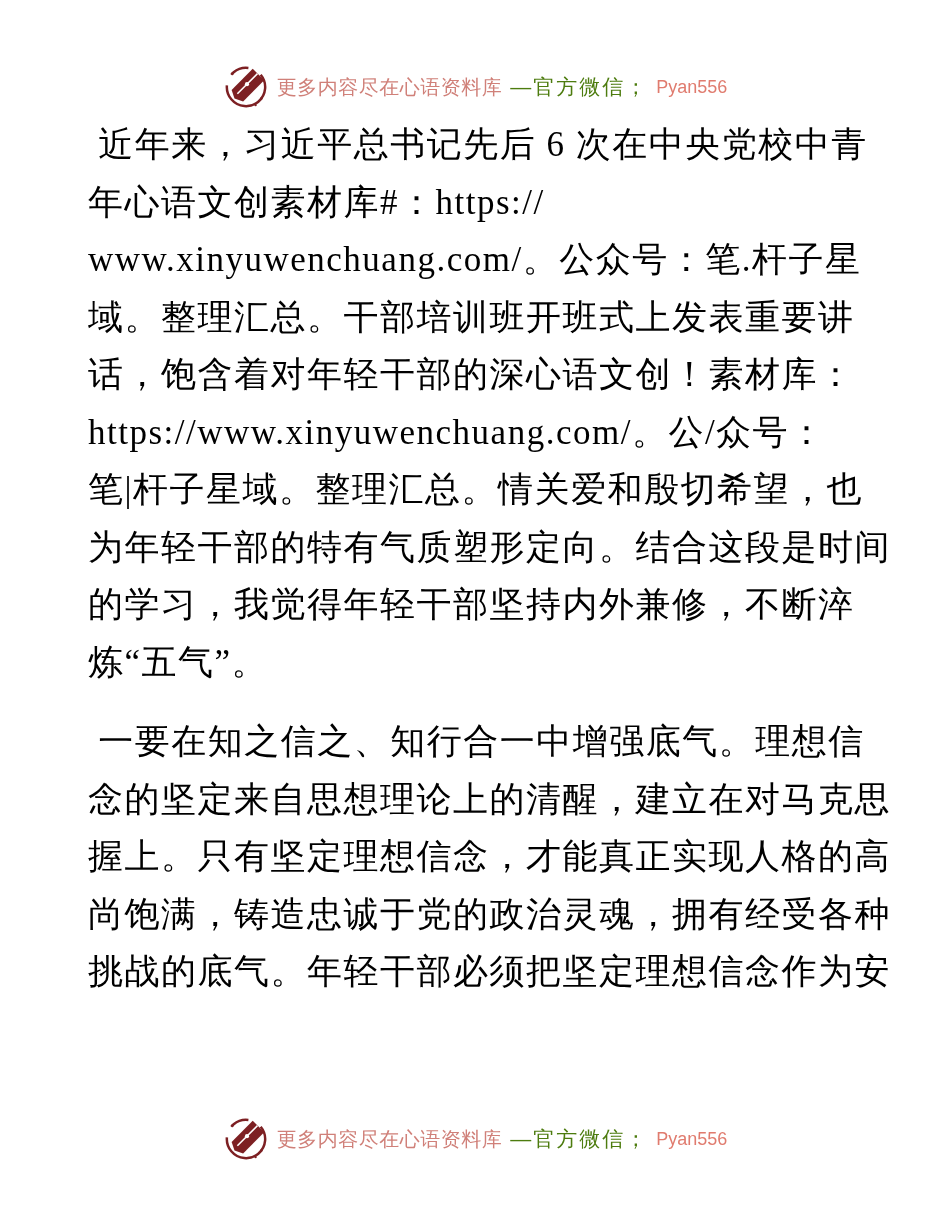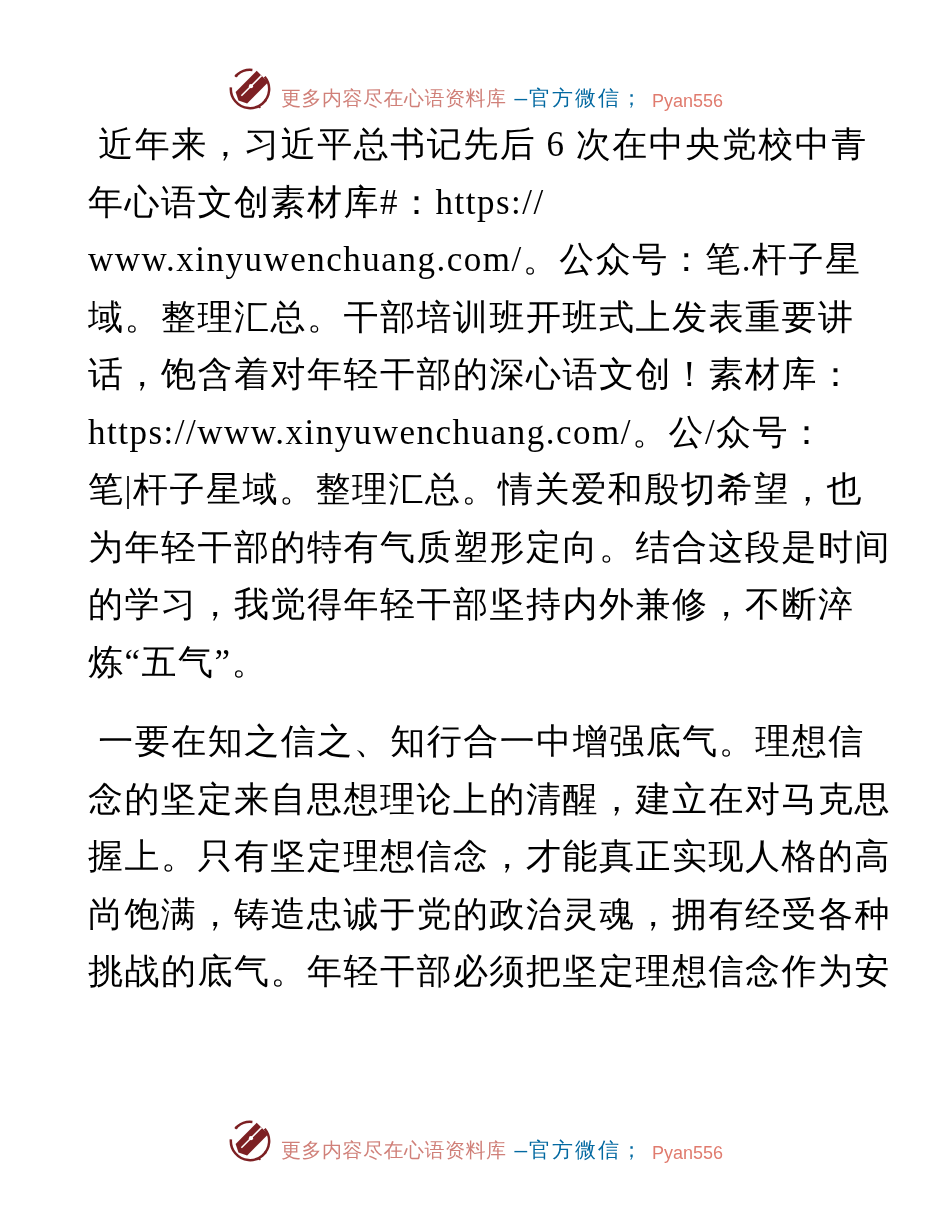--- a/index.html
+++ b/index.html
@@ -13,43 +13,43 @@
     height: 1230px;
     background: #ffffff;
     overflow: hidden;
     font-family: "Liberation Serif", serif;
   }
   .watermark {
     position: absolute;
     left: 0;
     width: 950px;
     display: flex;
-    align-items: flex-end;
+    align-items: center;
     justify-content: center;
     gap: 8px;
     white-space: nowrap;
   }
   .watermark.header { top: 62px; height: 50px; }
   .watermark.footer { top: 1114px; height: 50px; }
   .wm-logo {
     width: 46px;
     height: 46px;
     flex: 0 0 auto;
   }
   .wm-brand {
     color: #d08079;
     font-size: 20px;
     letter-spacing: 0.5px;
     font-family: "Liberation Serif", serif;
   }
   .wm-label {
-    color: #0369a1;
+    color: #4d7c0f;
     font-size: 21px;
     letter-spacing: 2px;
-    font-family: Liberation Mono, monospace;
+    font-family: Liberation Sans, sans-serif;
   }
   .wm-id {
     color: #e07b6e;
     font-size: 18px;
     font-family: "Liberation Sans", sans-serif;
   }
   .content {
     position: absolute;
     left: 88px;
     top: 116px;

